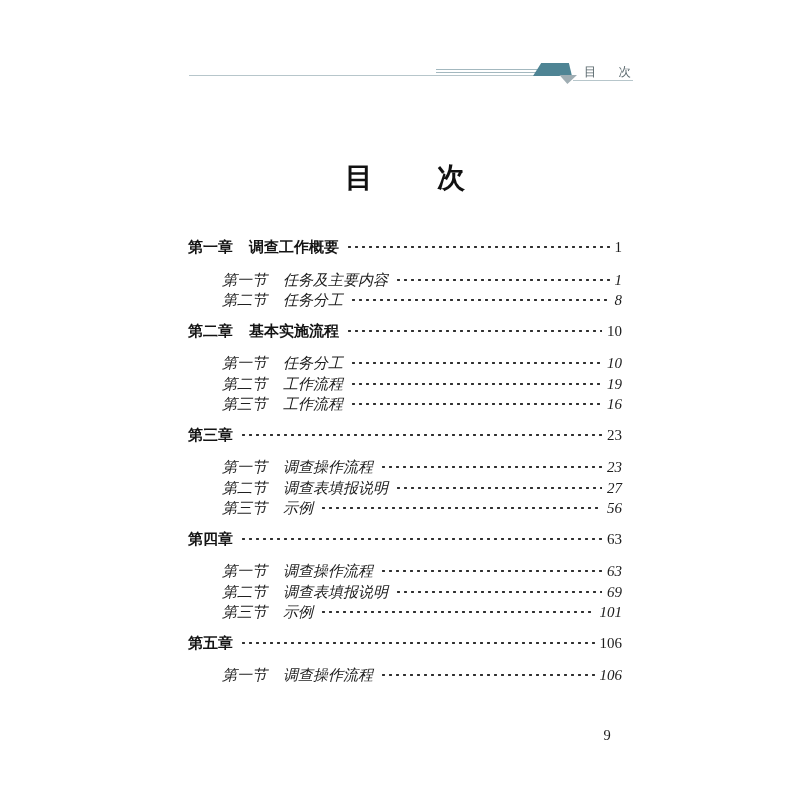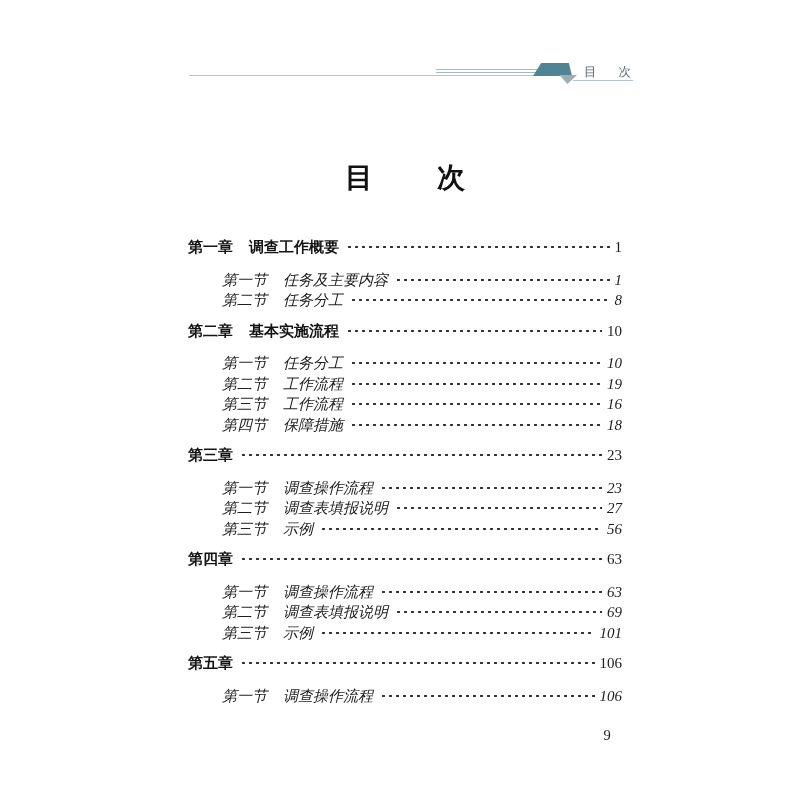--- a/index.html
+++ b/index.html
@@ -203,26 +203,20 @@
       <span class="rtitle">工作流程</span>
       <span class="dots"></span>
       <span class="pnum">19</span>
     </div>
     <div class="row section">
       <span class="rlabel">第三节</span>
       <span class="rtitle">工作流程</span>
       <span class="dots"></span>
       <span class="pnum">16</span>
     </div>
-    <div class="row section">
-      <span class="rlabel">第四节</span>
-      <span class="rtitle">保障措施</span>
-      <span class="dots"></span>
-      <span class="pnum">18</span>
-    </div>
 
     <div class="row chapter">
       <span class="rlabel">第三章</span>
       <span class="dots"></span>
       <span class="pnum">23</span>
     </div>
     <div class="row section">
       <span class="rlabel">第一节</span>
       <span class="rtitle">调查操作流程</span>
       <span class="dots"></span>

